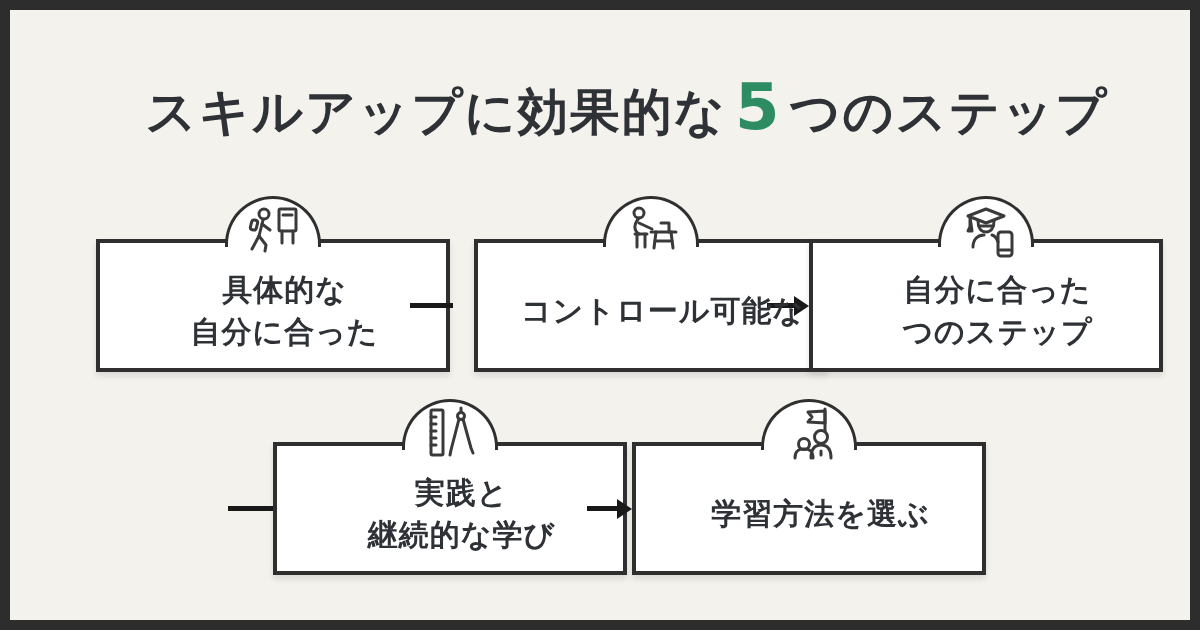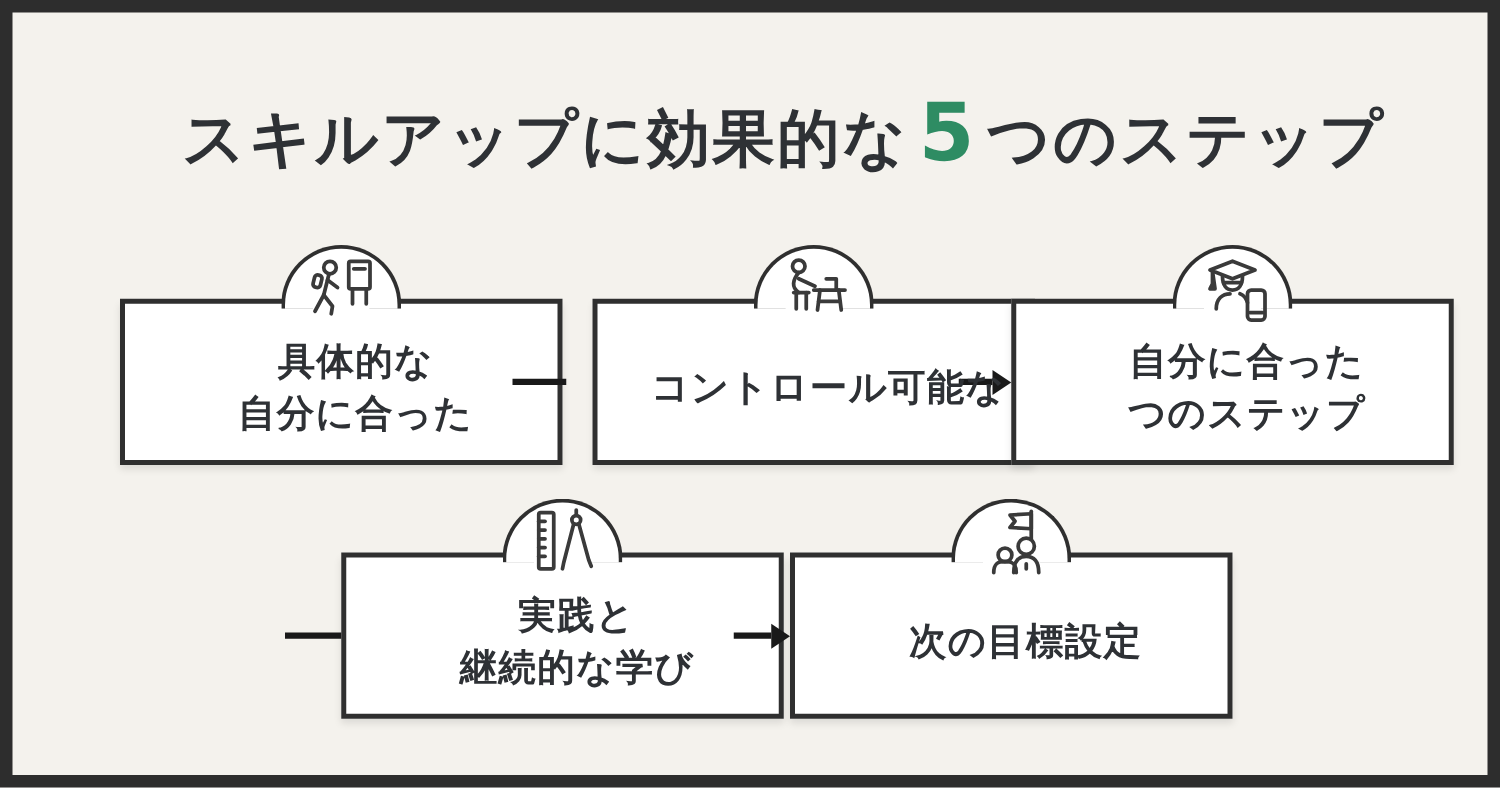--- a/index.html
+++ b/index.html
@@ -221,21 +221,21 @@
         <line x1="48" y1="5" x2="48" y2="27"></line>
         <path d="M48 7 L31 8 L35 13 L31 18 L48 19 Z"></path>
         <circle cx="44" cy="33" r="6.5"></circle>
         <path d="M34 54 C34 45 38 41 44 41 C50 41 54 45 54 54"></path>
         <line x1="44" y1="47" x2="44" y2="51"></line>
         <circle cx="27" cy="40" r="5.5"></circle>
         <path d="M18 54 C18 47 21 45 27 45 C33 45 36 47 36 54"></path>
       </svg>
     </div>
     <div class="label">
-      <div>次の目標設定</div>
+      <div>学習方法を選ぶ</div>
     </div>
   </div>
 
   <div class="connector c1"></div>
   <div class="connector arrow c2"></div>
   <div class="connector c3"></div>
   <div class="connector arrow c4"></div>
 
 </div>
 

